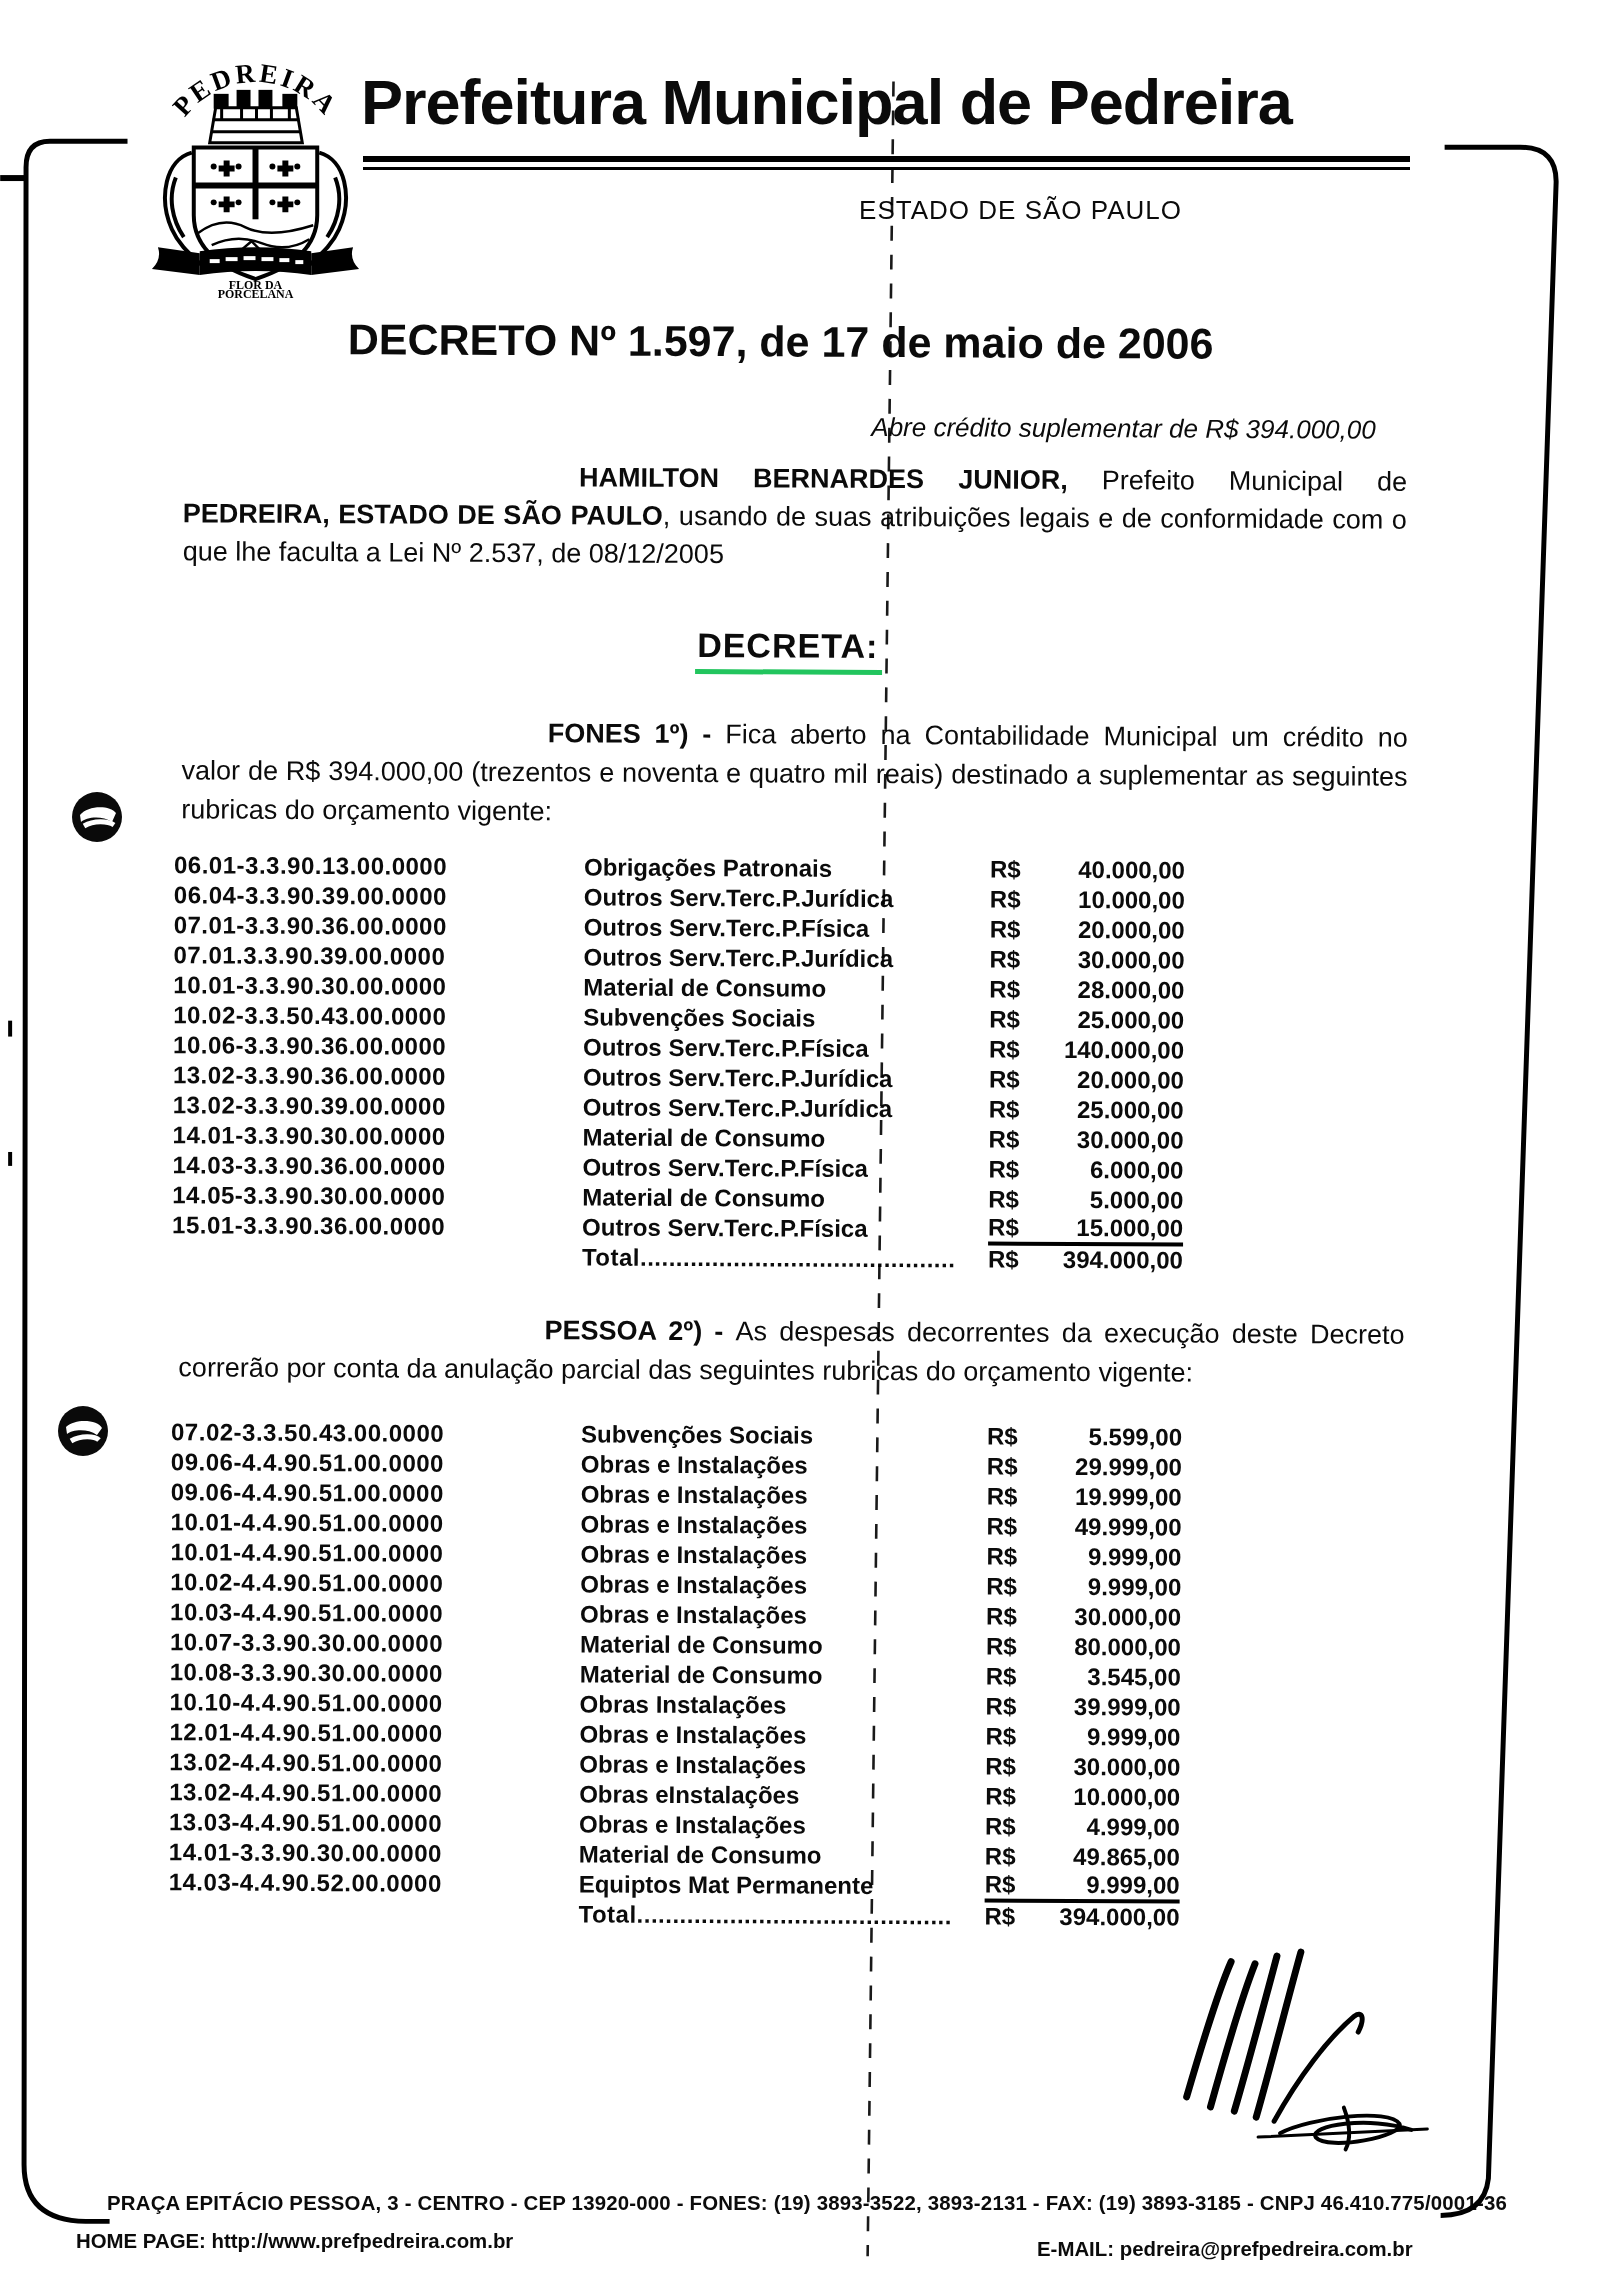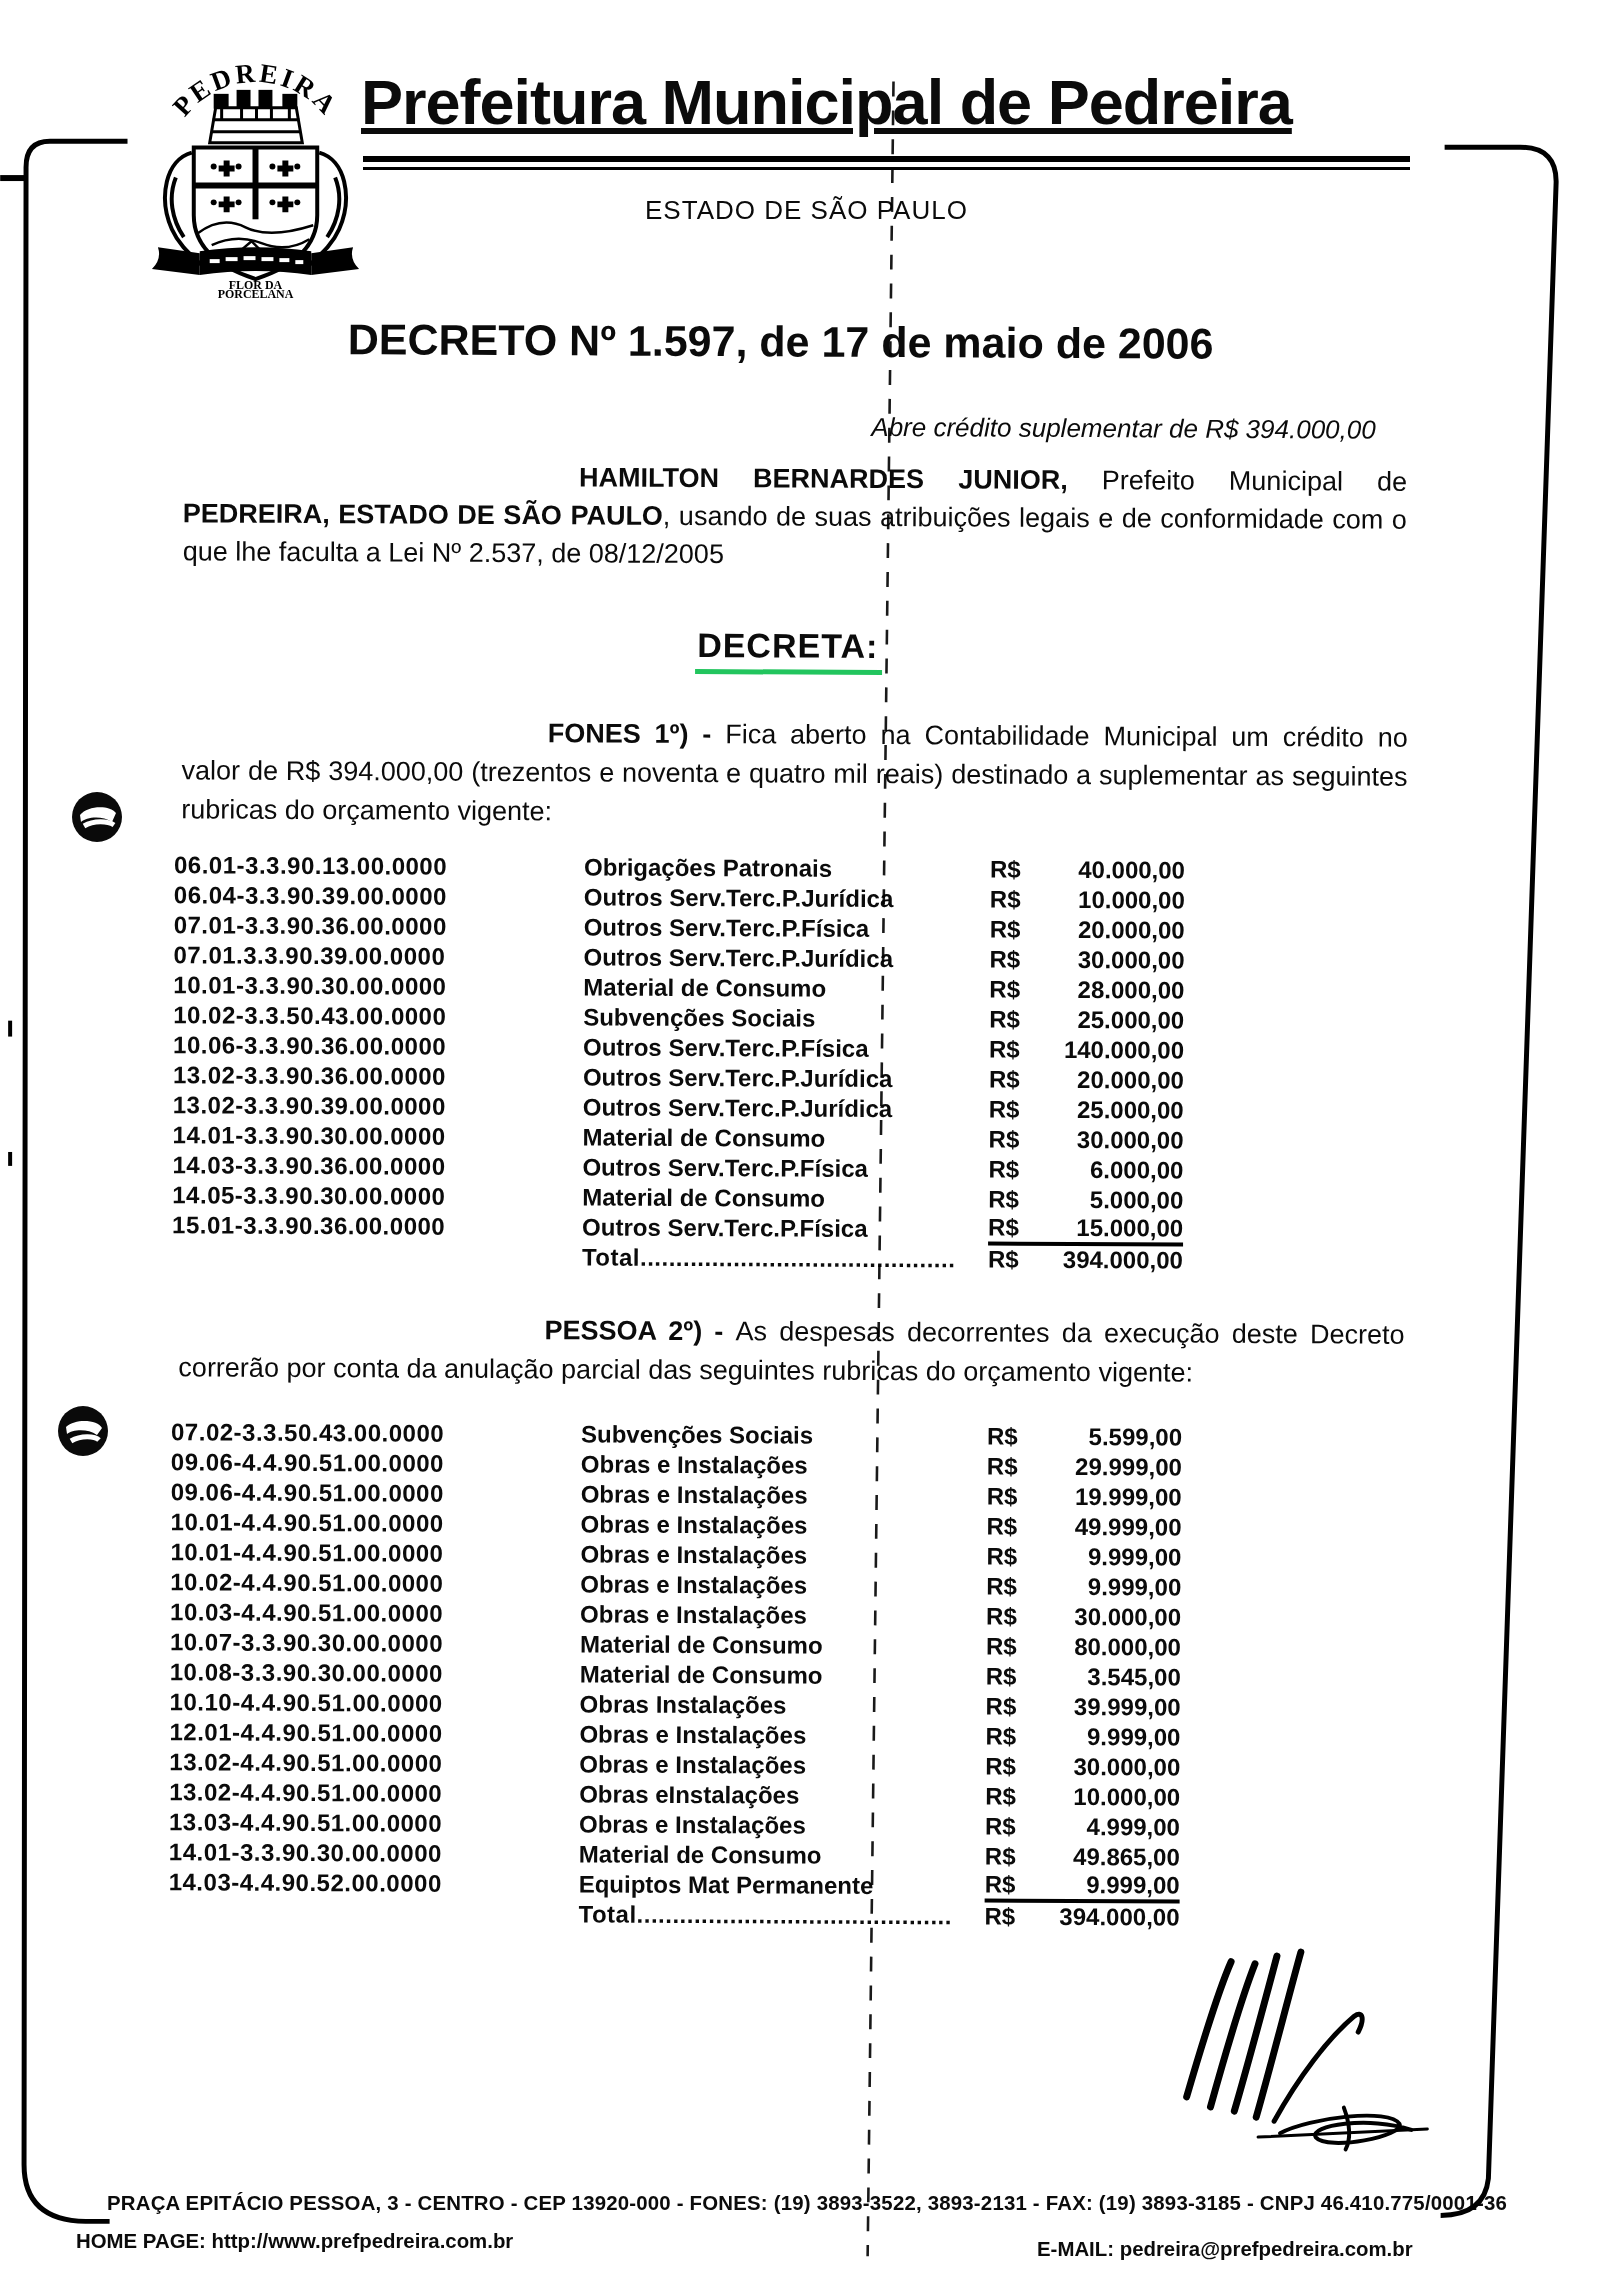--- a/index.html
+++ b/index.html
@@ -6,27 +6,27 @@
   .page{
     position:relative;width:1598px;height:2293px;margin:0 auto;
     background:#ffffff;overflow:hidden;color:#0b0b0b;
     font-family:"Liberation Sans",sans-serif;
   }
   .abs{position:absolute;}
   
   .crest{left:142px;top:48px;width:227px;height:251px;}
   .brand-title{
     left:361px;top:66px;width:1104px;
-    font-size:63px;font-weight:700;letter-spacing:-1px;white-space:nowrap;text-decoration:underline;
+    font-size:63px;font-weight:700;letter-spacing:-1px;white-space:nowrap;
   }
   .rule{background:#000;}
   .brand-rule1{left:363px;top:156px;width:1047px;height:6px;}
   .brand-rule2{left:363px;top:167px;width:1047px;height:3px;}
   .brand-subtitle{
-    left:645px;top:195px;width:537px;text-align:left;
+    left:645px;top:195px;width:537px;text-align:right;
     font-size:26px;letter-spacing:1px;font-weight:400;
   }
   
   .doc-body{left:0;top:0;width:1598px;height:2293px;transform:rotate(.3deg);transform-origin:119px 299px;}
   .decree-title{left:348px;top:314px;font-size:43px;font-weight:700;white-space:nowrap;}
   .decree-summary{left:872px;top:408px;font-size:26px;font-style:italic;white-space:nowrap;}
   .para{font-size:27px;line-height:38px;text-align:justify;}
   .preamble{left:184px;top:456px;width:1224px;text-indent:396px;}
   .b{font-weight:700;}
   .decreta{left:697px;top:623px;font-size:34px;font-weight:700;border-bottom:5px solid #22c55e;padding:0 4px 4px 2px;letter-spacing:1px;}

